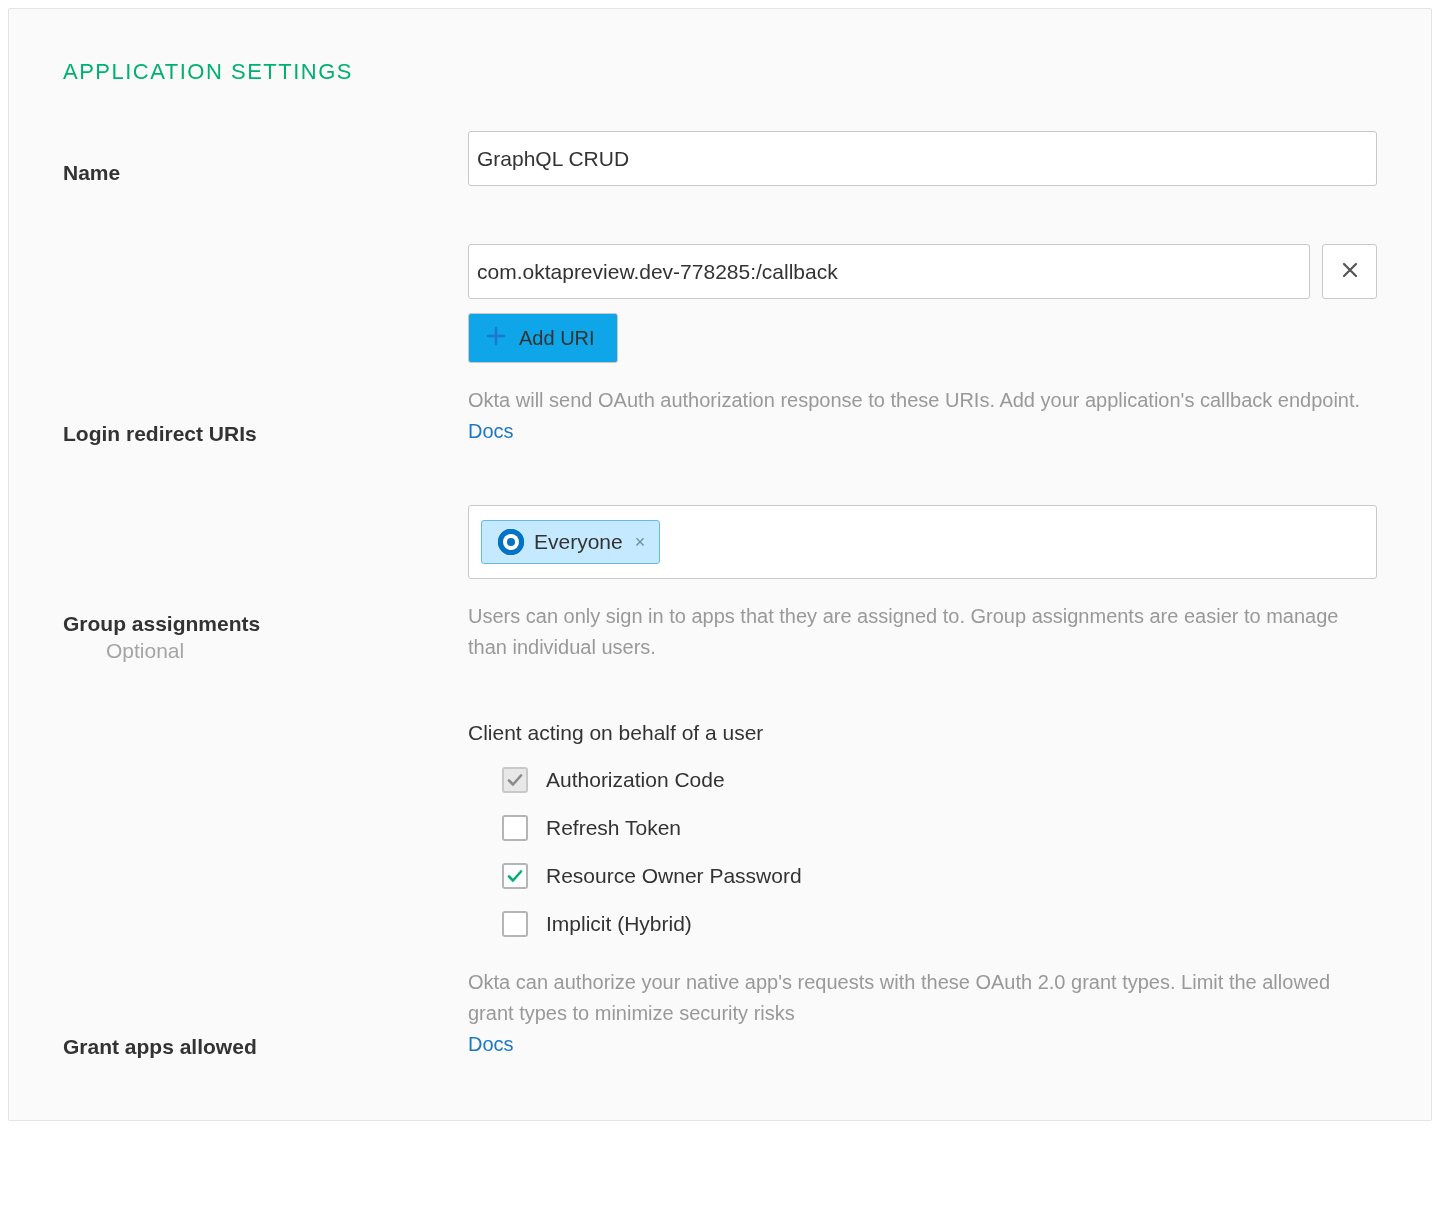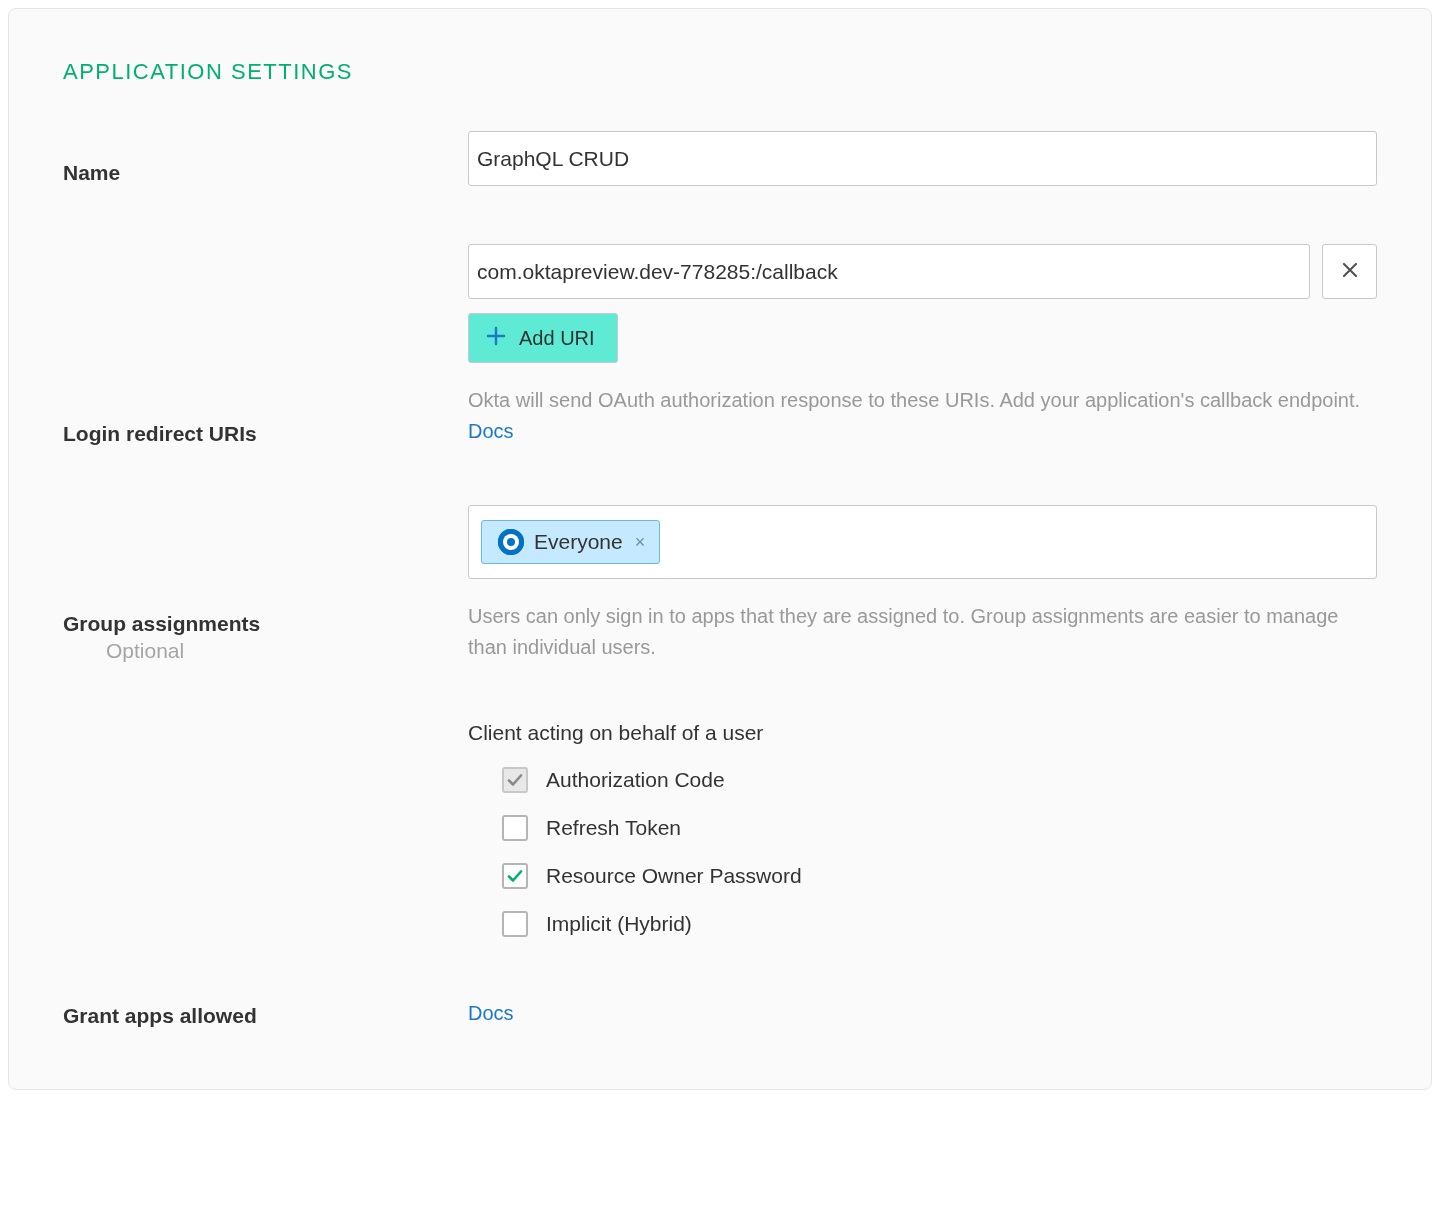--- a/index.html
+++ b/index.html
@@ -4,21 +4,21 @@
 <style>
   * { box-sizing: border-box; margin: 0; padding: 0; }
   body {
     font-family: -apple-system, BlinkMacSystemFont, "Segoe UI", "Helvetica Neue", Arial, sans-serif;
     background: #fff;
     padding: 8px;
   }
   .panel {
     background: #fafafa;
     border: 1px solid #e4e4e4;
-    border-radius: 8px;
+    border-radius: 2px;
     padding: 50px 54px 60px 54px;
     width: 1424px;
     margin: 0 auto;
   }
   .section-title {
     color: #00b070;
     font-size: 22px;
     font-weight: 500;
     letter-spacing: 1.5px;
     text-transform: uppercase;
@@ -78,21 +78,21 @@
     justify-content: center;
     cursor: pointer;
   }
   .add-btn {
     display: inline-flex;
     align-items: center;
     gap: 12px;
     height: 50px;
     padding: 0 22px 0 16px;
     margin-top: 14px;
-    background: #5eead4;
+    background: #0ea5e9;
     border: 1px solid #c8c8c8;
     border-radius: 3px;
     font-size: 20px;
     color: #333;
     cursor: pointer;
   }
   .help-text {
     font-size: 20px;
     color: #999;
     line-height: 1.55;
@@ -276,19 +276,19 @@
         </span>
         <span class="checkbox-label">Resource Owner Password</span>
       </div>
 
       <div class="checkbox-row">
         <span class="checkbox"></span>
         <span class="checkbox-label">Implicit (Hybrid)</span>
       </div>
 
       <p class="help-text grant-help">
-        <br>
+        <span>Okta can authorize your native app's requests with these OAuth 2.0 grant types. Limit the allowed grant types to minimize security risks</span><br>
         <a href="#">Docs</a>
       </p>
     </div>
   </div>
 
 </div>
 
 </body></html>

